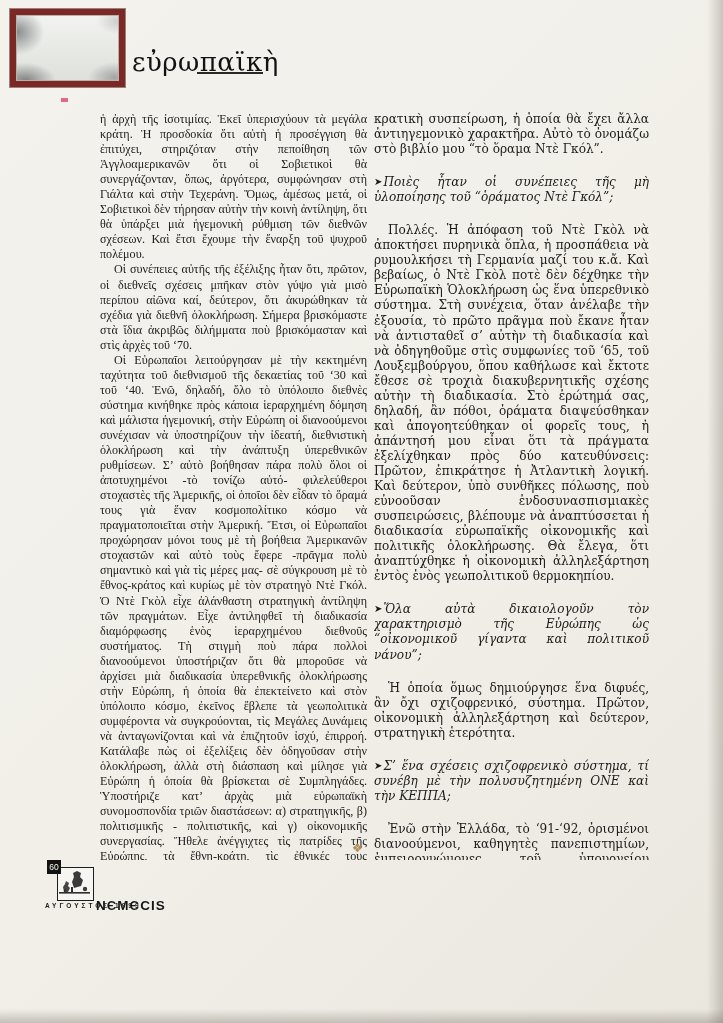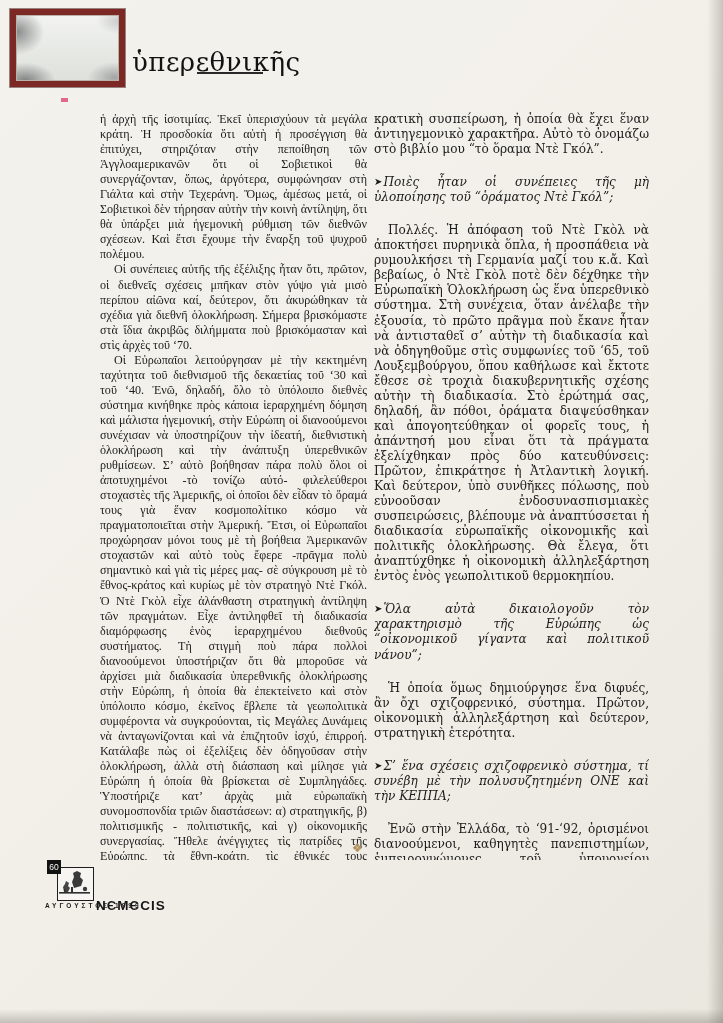--- a/index.html
+++ b/index.html
@@ -57,34 +57,34 @@
 <body>
 
 <div class="page">
 
   <div class="scan-edge-right"></div>
   <div class="scan-edge-bottom"></div>
 
   <div class="photo-frame">
     <div class="photo-inner"></div>
   </div>
-  <div class="section-title">ὑπερεθνικῆς</div>
+  <div class="section-title">εὐρωπαϊκὴ</div>
   <div class="title-rule"></div>
   <div class="reg-mark"></div>
 
   <div class="columns">
 
     <div class="col col-left">
       <p class="para cont">ἡ ἀρχὴ τῆς ἰσοτιμίας. Ἐκεῖ ὑπερισχύουν τὰ μεγάλα κράτη. Ἡ προσδοκία ὅτι αὐτὴ ἡ προσέγγιση θὰ ἐπιτύχει, στηριζόταν στὴν πεποίθηση τῶν Ἀγγλοαμερικανῶν ὅτι οἱ Σοβιετικοὶ θὰ συνεργάζονταν, ὅπως, ἀργότερα, συμφώνησαν στὴ Γιάλτα καὶ στὴν Τεχεράνη. Ὅμως, ἀμέσως μετά, οἱ Σοβιετικοὶ δὲν τήρησαν αὐτὴν τὴν κοινὴ ἀντίληψη, ὅτι θὰ ὑπάρξει μιὰ ἡγεμονικὴ ρύθμιση τῶν διεθνῶν σχέσεων. Καὶ ἔτσι ἔχουμε τὴν ἔναρξη τοῦ ψυχροῦ πολέμου.</p>
       <p class="para answer">Οἱ συνέπειες αὐτῆς τῆς ἐξέλιξης ἦταν ὅτι, πρῶτον, οἱ διεθνεῖς σχέσεις μπῆκαν στὸν γύψο γιὰ μισὸ περίπου αἰῶνα καί, δεύτερον, ὅτι ἀκυρώθηκαν τὰ σχέδια γιὰ διεθνῆ ὁλοκλήρωση. Σήμερα βρισκόμαστε στὰ ἴδια ἀκριβῶς διλήμματα ποὺ βρισκόμασταν καὶ στὶς ἀρχὲς τοῦ ‘70.</p>
       <p class="para answer">Οἱ Εὐρωπαῖοι λειτούργησαν μὲ τὴν κεκτημένη ταχύτητα τοῦ διεθνισμοῦ τῆς δεκαετίας τοῦ ‘30 καὶ τοῦ ‘40. Ἐνῶ, δηλαδή, ὅλο τὸ ὑπόλοιπο διεθνὲς σύστημα κινήθηκε πρὸς κάποια ἱεραρχημένη δόμηση καὶ μάλιστα ἡγεμονική, στὴν Εὐρώπη οἱ διανοούμενοι συνέχισαν νὰ ὑποστηρίζουν τὴν ἰδεατή, διεθνιστικὴ ὁλοκλήρωση καὶ τὴν ἀνάπτυξη ὑπερεθνικῶν ρυθμίσεων. Σ’ αὐτὸ βοήθησαν πάρα πολὺ ὅλοι οἱ ἀποτυχημένοι -τὸ τονίζω αὐτό- φιλελεύθεροι στοχαστὲς τῆς Ἀμερικῆς, οἱ ὁποῖοι δὲν εἶδαν τὸ ὅραμά τους γιὰ ἕναν κοσμοπολίτικο κόσμο νὰ πραγματοποιεῖται στὴν Ἀμερική. Ἔτσι, οἱ Εὐρωπαῖοι προχώρησαν μόνοι τους μὲ τὴ βοήθεια Ἀμερικανῶν στοχαστῶν καὶ αὐτὸ τοὺς ἔφερε -πρᾶγμα πολὺ σημαντικὸ καὶ γιὰ τὶς μέρες μας- σὲ σύγκρουση μὲ τὸ ἔθνος-κράτος καὶ κυρίως μὲ τὸν στρατηγὸ Ντὲ Γκόλ. Ὁ Ντὲ Γκὸλ εἶχε ἀλάνθαστη στρατηγικὴ ἀντίληψη τῶν πραγμάτων. Εἶχε ἀντιληφθεῖ τὴ διαδικασία διαμόρφωσης ἑνὸς ἱεραρχημένου διεθνοῦς συστήματος. Τὴ στιγμὴ ποὺ πάρα πολλοὶ διανοούμενοι ὑποστήριζαν ὅτι θὰ μποροῦσε νὰ ἀρχίσει μιὰ διαδικασία ὑπερεθνικῆς ὁλοκλήρωσης στὴν Εὐρώπη, ἡ ὁποία θὰ ἐπεκτείνετο καὶ στὸν ὑπόλοιπο κόσμο, ἐκεῖνος ἔβλεπε τὰ γεωπολιτικὰ συμφέροντα νὰ συγκρούονται, τὶς Μεγάλες Δυνάμεις νὰ ἀνταγωνίζονται καὶ νὰ ἐπιζητοῦν ἰσχύ, ἐπιρροή. Κατάλαβε πὼς οἱ ἐξελίξεις δὲν ὁδηγοῦσαν στὴν ὁλοκλήρωση, ἀλλὰ στὴ διάσπαση καὶ μίλησε γιὰ Εὐρώπη ἡ ὁποία θὰ βρίσκεται σὲ Συμπληγάδες. Ὑποστήριζε κατ’ ἀρχὰς μιὰ εὐρωπαϊκὴ συνομοσπονδία τριῶν διαστάσεων: α) στρατηγικῆς, β) πολιτισμικῆς - πολιτιστικῆς, καὶ γ) οἰκονομικῆς συνεργασίας. Ἤθελε ἀνέγγιχτες τὶς πατρίδες τῆς Εὐρώπης, τὰ ἔθνη-κράτη, τὶς ἐθνικές τους συνειδήσεις. Μὲ ἄλλα λόγια, δὲν ἤθελε νὰ θιγοῦν τὰ ὀντολογικά τους χαρακτηριστικά, τὰ ὁποῖα διαμορφώθηκαν μέσα ἀπὸ τὴν Ἱστορία. Εἶπε, λοιπόν, ὅτι αὐτὴ ἡ Εὐρώπη θὰ εἶναι μιὰ δια-</p>
     </div>
 
     <div class="col col-right">
-      <p class="para cont">κρατικὴ συσπείρωση, ἡ ὁποία θὰ ἔχει ἕναν ἀντιηγεμονικὸ χαρακτῆρα. Αὐτὸ τὸ ὀνομάζω στὸ βιβλίο μου “τὸ ὅραμα Ντὲ Γκόλ”.</p>
+      <p class="para cont">κρατικὴ συσπείρωση, ἡ ὁποία θὰ ἔχει ἄλλα ἀντιηγεμονικὸ χαρακτῆρα. Αὐτὸ τὸ ὀνομάζω στὸ βιβλίο μου “τὸ ὅραμα Ντὲ Γκόλ”.</p>
       <p class="para question"><span class="qmark">➤</span><span>Ποιὲς ἦταν οἱ συνέπειες τῆς μὴ ὑλοποίησης τοῦ “ὁράματος Ντὲ Γκόλ”;</span></p>
       <p class="para answer">Πολλές. Ἡ ἀπόφαση τοῦ Ντὲ Γκὸλ νὰ ἀποκτήσει πυρηνικὰ ὅπλα, ἡ προσπάθεια νὰ ρυμουλκήσει τὴ Γερμανία μαζί του κ.ἄ. Καὶ βεβαίως, ὁ Ντὲ Γκὸλ ποτὲ δὲν δέχθηκε τὴν Εὐρωπαϊκὴ Ὁλοκλήρωση ὡς ἕνα ὑπερεθνικὸ σύστημα. Στὴ συνέχεια, ὅταν ἀνέλαβε τὴν ἐξουσία, τὸ πρῶτο πρᾶγμα ποὺ ἔκανε ἦταν νὰ ἀντισταθεῖ σ’ αὐτὴν τὴ διαδικασία καὶ νὰ ὁδηγηθοῦμε στὶς συμφωνίες τοῦ ‘65, τοῦ Λουξεμβούργου, ὅπου καθήλωσε καὶ ἔκτοτε ἔθεσε σὲ τροχιὰ διακυβερνητικῆς σχέσης αὐτὴν τὴ διαδικασία. Στὸ ἐρώτημά σας, δηλαδή, ἂν πόθοι, ὁράματα διαψεύσθηκαν καὶ ἀπογοητεύθηκαν οἱ φορεῖς τους, ἡ ἀπάντησή μου εἶναι ὅτι τὰ πράγματα ἐξελίχθηκαν πρὸς δύο κατευθύνσεις: Πρῶτον, ἐπικράτησε ἡ Ἀτλαντικὴ λογική. Καὶ δεύτερον, ὑπὸ συνθῆκες πόλωσης, ποὺ εὐνοοῦσαν ἐνδοσυνασπισμιακὲς συσπειρώσεις, βλέπουμε νὰ ἀναπτύσσεται ἡ διαδικασία εὐρωπαϊκῆς οἰκονομικῆς καὶ πολιτικῆς ὁλοκλήρωσης. Θὰ ἔλεγα, ὅτι ἀναπτύχθηκε ἡ οἰκονομικὴ ἀλληλεξάρτηση ἐντὸς ἑνὸς γεωπολιτικοῦ θερμοκηπίου.</p>
       <p class="para question"><span class="qmark">➤</span><span>Ὅλα αὐτὰ δικαιολογοῦν τὸν χαρακτηρισμὸ τῆς Εὐρώπης ὡς “οἰκονομικοῦ γίγαντα καὶ πολιτικοῦ νάνου”;</span></p>
       <p class="para answer">Ἡ ὁποία ὅμως δημιούργησε ἕνα διφυές, ἂν ὄχι σχιζοφρενικό, σύστημα. Πρῶτον, οἰκονομικὴ ἀλληλεξάρτηση καὶ δεύτερον, στρατηγικὴ ἑτερότητα.</p>
       <p class="para question"><span class="qmark">➤</span><span>Σ’ ἕνα σχέσεις σχιζοφρενικὸ σύστημα, τί συνέβη μὲ τὴν πολυσυζητημένη ΟΝΕ καὶ τὴν ΚΕΠΠΑ;</span></p>
       <p class="para answer">Ἐνῶ στὴν Ἑλλάδα, τὸ ‘91-‘92, ὁρισμένοι διανοούμενοι, καθηγητὲς πανεπιστημίων, ἐμπειρογνώμονες τοῦ ὑπουργείου Ἐξωτερικῶν καὶ πολιτικὰ πρόσωπα -δὲν χρησιμοποιῶ τυχαία αὐτὲς τὶς λέξεις- φωνασκοῦσαν -εἶναι ἡ μόνη λέξη ποὺ μπορῶ νὰ βρῶ- περὶ ἐγγυήσεων τῶν συνόρων μας, στὰ πλαίσια ἑνὸς κόσμου ποὺ ὁλοκληρώνεται καὶ μιᾶς ἔνταξής μας ποὺ θὰ μᾶς φέρει σὲ γαληνεμένα νερά, αὐτὸ ποὺ συνέβη στὴ συνέχεια, ἦταν πολὺ διαφορετικὸ ἀπὸ τὸ ἀναμενόμενο. Σὲ πρώτη φάση, ἡ Γαλλία προσπαθοῦσε, μέχρι καὶ τὸ ‘94, νὰ ἀναπτύξει τὴν εὐρωπαϊκὴ ἀμυντικὴ ταυτότητα, στὶς ὑπὸ διαμόρφωση νέες ἰσορροπίες. Σὲ δεύτερη φάση, οἱ ΗΠΑ μαζὶ μὲ τὴ Βρετανία, στὸ πλαίσιο τῆς εἰδικῆς τους σχέσης, συνέχισαν -μιὰ διαδικασία ποὺ εἶχε ἀρχίσει ἀπὸ τὸ ‘88- νὰ διαχειρίζονται στρατηγικὰ τὴ μετεξέλιξη τοῦ συστήματος, τὴ μετάβαση, δηλαδή, ἀπὸ τὸν ἕναν συσχετισμὸ ἰσχύος σ’ ἕναν ἄλλον. (Δὲν λέω ἀπὸ τὸ ἕνα σύστημα στὸ ἄλλο ἢ ἀπὸ τὴ μιὰ νέα τάξη στὴν ἄλλη, γιατὶ κάτι τέτοιο</p>
     </div>
 
     <div class="end-diamond">❖</div>
   </div>

